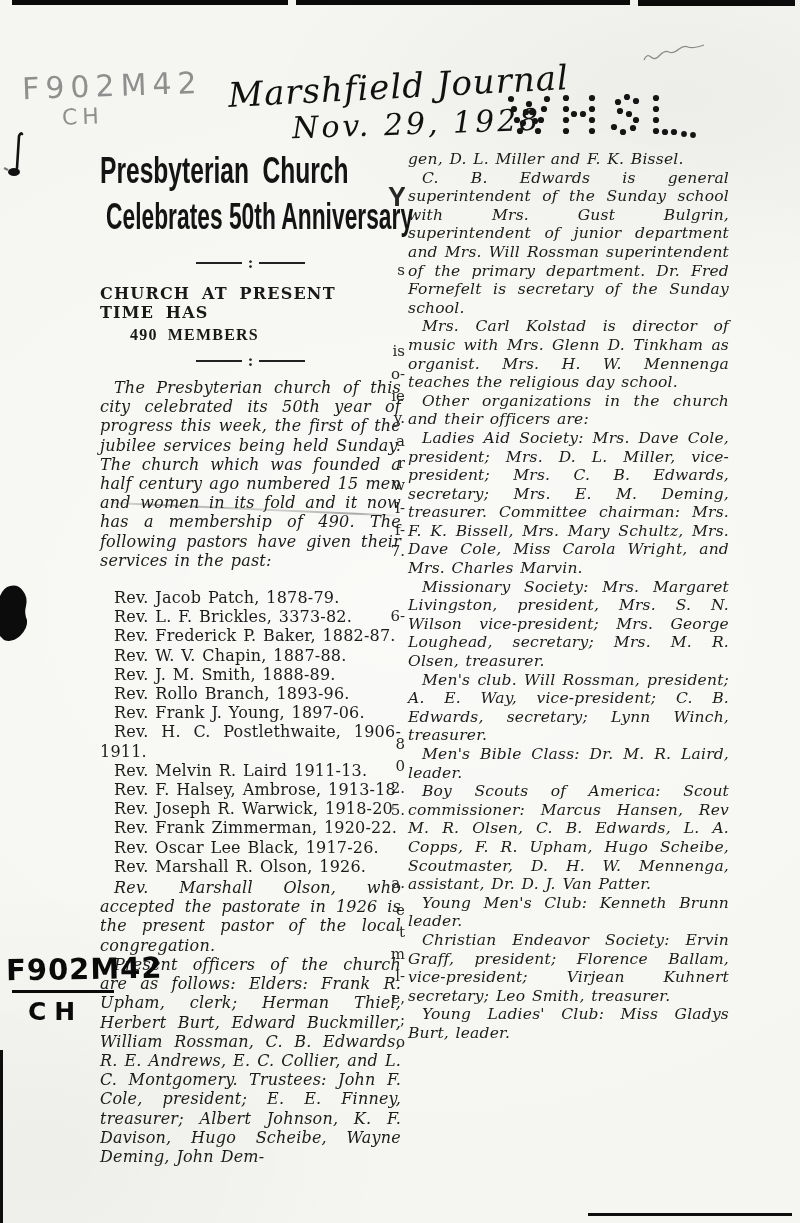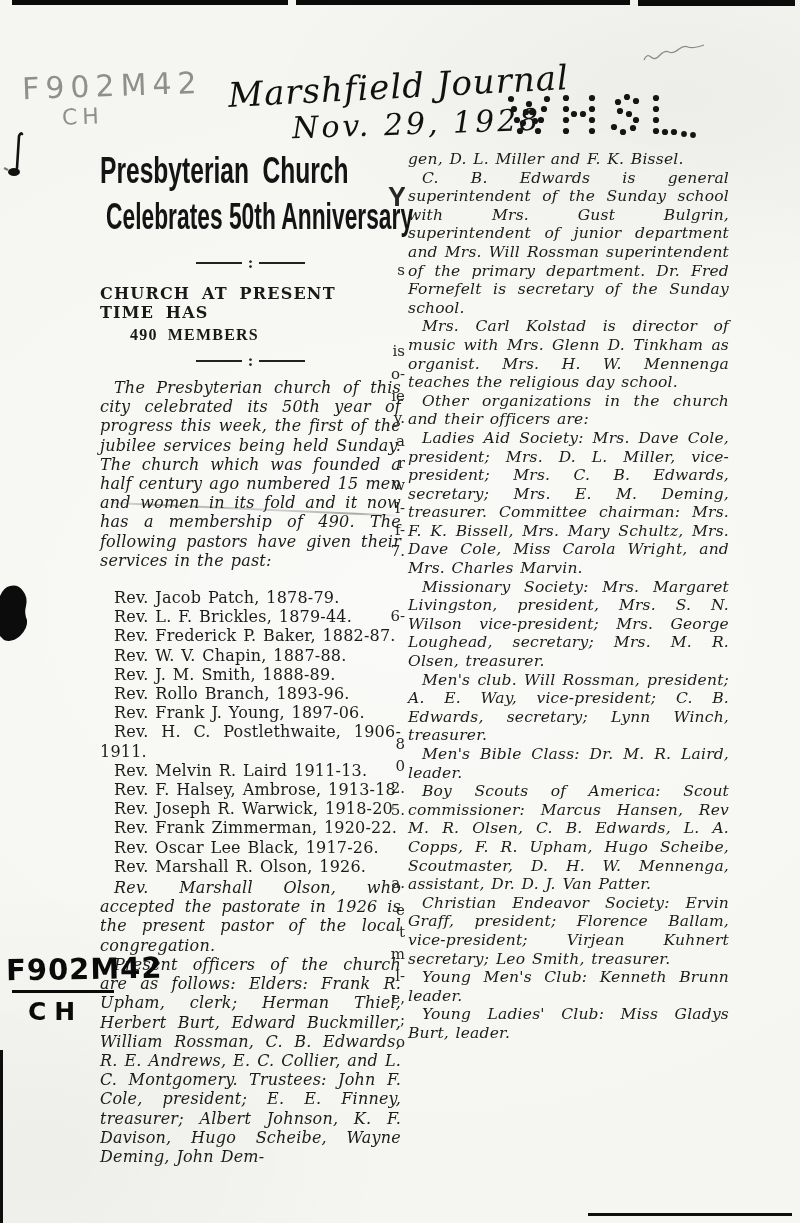--- a/index.html
+++ b/index.html
@@ -159,21 +159,21 @@
     <div class="divider div2">
       <span class="dash"></span>
       <span class="colon">:</span>
       <span class="dash"></span>
     </div>
 
     <div class="body-text">
       <p class="para">The Presbyterian church of this city celebrated its 50th year of progress this week, the first of the jubilee services being held Sunday. The church which was founded a half century ago numbered 15 men and women in its fold and it now has a membership of 490. The following pastors have given their services in the past:</p>
       <div class="pastors">
         <div class="pastor">Rev. Jacob Patch, 1878-79.</div>
-        <div class="pastor">Rev. L. F. Brickles, 1879-44.</div>
+        <div class="pastor">Rev. L. F. Brickles, 3373-82.</div>
         <div class="pastor">Rev. Frederick P. Baker, 1882-87.</div>
         <div class="pastor">Rev. W. V. Chapin, 1887-88.</div>
         <div class="pastor">Rev. J. M. Smith, 1888-89.</div>
         <div class="pastor">Rev. Rollo Branch, 1893-96.</div>
         <div class="pastor">Rev. Frank J. Young, 1897-06.</div>
         <div class="pastor">Rev. H. C. Postlethwaite, 1906-1911.</div>
         <div class="pastor">Rev. Melvin R. Laird 1911-13.</div>
         <div class="pastor">Rev. F. Halsey, Ambrose, 1913-18</div>
         <div class="pastor">Rev. Joseph R. Warwick, 1918-20</div>
         <div class="pastor">Rev. Frank Zimmerman, 1920-22.</div>
@@ -189,22 +189,22 @@
     <div class="body-text">
       <p class="para noindent">gen, D. L. Miller and F. K. Bissel.</p>
       <p class="para">C. B. Edwards is general superintendent of the Sunday school with Mrs. Gust Bulgrin, superintendent of junior department and Mrs. Will Rossman superintendent of the primary department. Dr. Fred Fornefelt is secretary of the Sunday school.</p>
       <p class="para">Mrs. Carl Kolstad is director of music with Mrs. Glenn D. Tinkham as organist. Mrs. H. W. Mennenga teaches the religious day school.</p>
       <p class="para">Other organizations in the church and their officers are:</p>
       <p class="para">Ladies Aid Society: Mrs. Dave Cole, president; Mrs. D. L. Miller, vice-president; Mrs. C. B. Edwards, secretary; Mrs. E. M. Deming, treasurer. Committee chairman: Mrs. F. K. Bissell, Mrs. Mary Schultz, Mrs. Dave Cole, Miss Carola Wright, and Mrs. Charles Marvin.</p>
       <p class="para">Missionary Society: Mrs. Margaret Livingston, president, Mrs. S. N. Wilson vice-president; Mrs. George Loughead, secretary; Mrs. M. R. Olsen, treasurer.</p>
       <p class="para">Men's club. Will Rossman, president; A. E. Way, vice-president; C. B. Edwards, secretary; Lynn Winch, treasurer.</p>
       <p class="para">Men's Bible Class: Dr. M. R. Laird, leader.</p>
       <p class="para">Boy Scouts of America: Scout commissioner: Marcus Hansen, Rev M. R. Olsen, C. B. Edwards, L. A. Copps, F. R. Upham, Hugo Scheibe, Scoutmaster, D. H. W. Mennenga, assistant, Dr. D. J. Van Patter.</p>
+      <p class="para">Young Men's Club: Kenneth Brunn leader.</p>
       <p class="para">Christian Endeavor Society: Ervin Graff, president; Florence Ballam, vice-president; Virjean Kuhnert secretary; Leo Smith, treasurer.</p>
-      <p class="para">Young Men's Club: Kenneth Brunn leader.</p>
       <p class="para">Young Ladies' Club: Miss Gladys Burt, leader.</p>
     </div>
   </div>
 
   <span class="frag big" style="top:183px;">Y</span>
   <span class="frag" style="top:262px;">s</span>
   <span class="frag" style="top:343px;">is</span>
   <span class="frag" style="top:366px;">o-</span>
   <span class="frag" style="top:388px;">ie</span>
   <span class="frag" style="top:410px;">y.</span>

